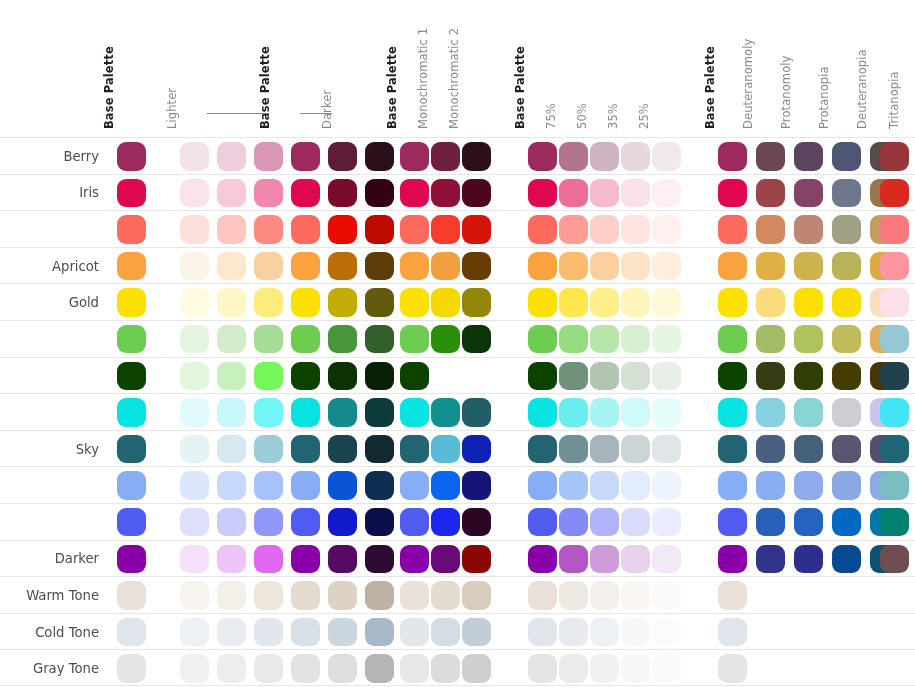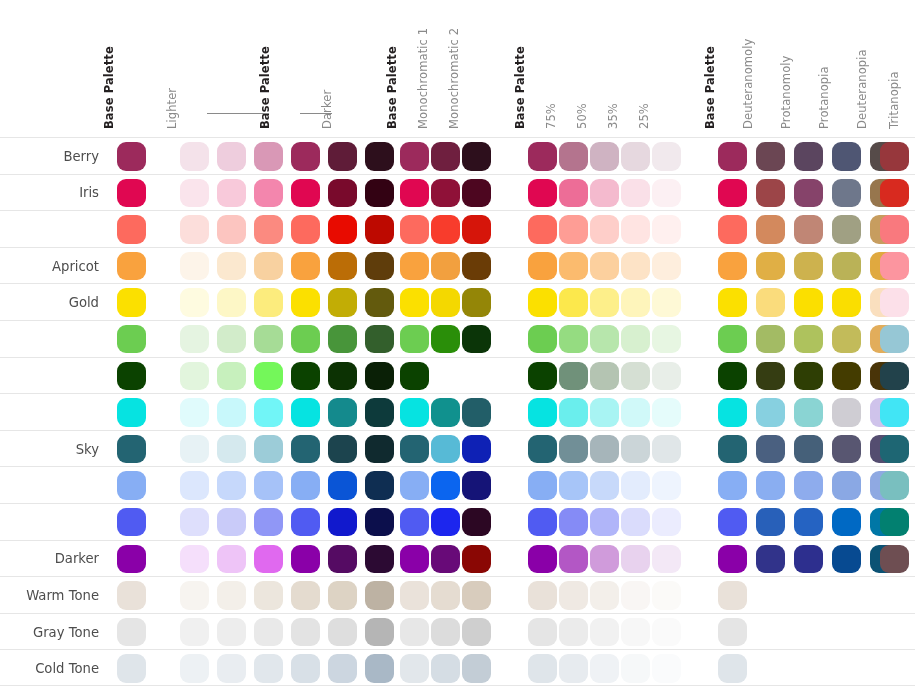--- a/index.html
+++ b/index.html
@@ -401,52 +401,52 @@
         <div class="sw" title="#e5dcd1" style="left: 431px; background: rgb(229, 220, 209);"></div>
         <div class="sw" title="#d8ccbd" style="left: 462px; background: rgb(216, 204, 189);"></div>
         <div class="sw" title="#e9e1d9" style="left: 528px; background: rgb(233, 225, 217);"></div>
         <div class="sw" title="#efe9e3" style="left: 559px; background: rgb(239, 233, 227);"></div>
         <div class="sw" title="#f3efea" style="left: 590px; background: rgb(243, 239, 234);"></div>
         <div class="sw" title="#f9f6f4" style="left: 621px; background: rgb(249, 246, 244);"></div>
         <div class="sw" title="#fbfaf8" style="left: 652px; background: rgb(251, 250, 248);"></div>
         <div class="sw" title="#e9e1d9" style="left: 718px; background: rgb(233, 225, 217);"></div>
       </div>
       <div class="row">
+        <div class="row-label">Cold Tone</div>
+        <div class="sw" title="#dfe5ea" style="left: 117px; background: rgb(223, 229, 234);"></div>
+        <div class="sw" title="#edf1f4" style="left: 180px; background: rgb(237, 241, 244);"></div>
+        <div class="sw" title="#e9edf1" style="left: 217px; background: rgb(233, 237, 241);"></div>
+        <div class="sw" title="#e1e7ec" style="left: 254px; background: rgb(225, 231, 236);"></div>
+        <div class="sw" title="#d8e0e7" style="left: 291px; background: rgb(216, 224, 231);"></div>
+        <div class="sw" title="#ccd6e0" style="left: 328px; background: rgb(204, 214, 224);"></div>
+        <div class="sw" title="#a9b8c6" style="left: 365px; background: rgb(169, 184, 198);"></div>
+        <div class="sw" title="#e2e7eb" style="left: 400px; background: rgb(226, 231, 235);"></div>
+        <div class="sw" title="#d5dde4" style="left: 431px; background: rgb(213, 221, 228);"></div>
+        <div class="sw" title="#c3cdd6" style="left: 462px; background: rgb(195, 205, 214);"></div>
+        <div class="sw" title="#dfe5ea" style="left: 528px; background: rgb(223, 229, 234);"></div>
+        <div class="sw" title="#e7ebef" style="left: 559px; background: rgb(231, 235, 239);"></div>
+        <div class="sw" title="#eff2f5" style="left: 590px; background: rgb(239, 242, 245);"></div>
+        <div class="sw" title="#f6f8f9" style="left: 621px; background: rgb(246, 248, 249);"></div>
+        <div class="sw" title="#fafbfc" style="left: 652px; background: rgb(250, 251, 252);"></div>
+        <div class="sw" title="#dfe5ea" style="left: 718px; background: rgb(223, 229, 234);"></div>
+      </div>
+      <div class="row">
         <div class="row-label">Gray Tone</div>
         <div class="sw" title="#e5e5e5" style="left: 117px; background: rgb(229, 229, 229);"></div>
         <div class="sw" title="#f0f0f0" style="left: 180px; background: rgb(240, 240, 240);"></div>
         <div class="sw" title="#ededed" style="left: 217px; background: rgb(237, 237, 237);"></div>
         <div class="sw" title="#e9e9e9" style="left: 254px; background: rgb(233, 233, 233);"></div>
         <div class="sw" title="#e3e3e3" style="left: 291px; background: rgb(227, 227, 227);"></div>
         <div class="sw" title="#dedede" style="left: 328px; background: rgb(222, 222, 222);"></div>
         <div class="sw" title="#b5b5b5" style="left: 365px; background: rgb(181, 181, 181);"></div>
         <div class="sw" title="#e7e7e7" style="left: 400px; background: rgb(231, 231, 231);"></div>
         <div class="sw" title="#dcdcdc" style="left: 431px; background: rgb(220, 220, 220);"></div>
         <div class="sw" title="#cfcfcf" style="left: 462px; background: rgb(207, 207, 207);"></div>
         <div class="sw" title="#e5e5e5" style="left: 528px; background: rgb(229, 229, 229);"></div>
         <div class="sw" title="#ebebeb" style="left: 559px; background: rgb(235, 235, 235);"></div>
         <div class="sw" title="#f1f1f1" style="left: 590px; background: rgb(241, 241, 241);"></div>
         <div class="sw" title="#f7f7f7" style="left: 621px; background: rgb(247, 247, 247);"></div>
         <div class="sw" title="#fafafa" style="left: 652px; background: rgb(250, 250, 250);"></div>
         <div class="sw" title="#e5e5e5" style="left: 718px; background: rgb(229, 229, 229);"></div>
       </div>
-      <div class="row">
-        <div class="row-label">Cold Tone</div>
-        <div class="sw" title="#dfe5ea" style="left: 117px; background: rgb(223, 229, 234);"></div>
-        <div class="sw" title="#edf1f4" style="left: 180px; background: rgb(237, 241, 244);"></div>
-        <div class="sw" title="#e9edf1" style="left: 217px; background: rgb(233, 237, 241);"></div>
-        <div class="sw" title="#e1e7ec" style="left: 254px; background: rgb(225, 231, 236);"></div>
-        <div class="sw" title="#d8e0e7" style="left: 291px; background: rgb(216, 224, 231);"></div>
-        <div class="sw" title="#ccd6e0" style="left: 328px; background: rgb(204, 214, 224);"></div>
-        <div class="sw" title="#a9b8c6" style="left: 365px; background: rgb(169, 184, 198);"></div>
-        <div class="sw" title="#e2e7eb" style="left: 400px; background: rgb(226, 231, 235);"></div>
-        <div class="sw" title="#d5dde4" style="left: 431px; background: rgb(213, 221, 228);"></div>
-        <div class="sw" title="#c3cdd6" style="left: 462px; background: rgb(195, 205, 214);"></div>
-        <div class="sw" title="#dfe5ea" style="left: 528px; background: rgb(223, 229, 234);"></div>
-        <div class="sw" title="#e7ebef" style="left: 559px; background: rgb(231, 235, 239);"></div>
-        <div class="sw" title="#eff2f5" style="left: 590px; background: rgb(239, 242, 245);"></div>
-        <div class="sw" title="#f6f8f9" style="left: 621px; background: rgb(246, 248, 249);"></div>
-        <div class="sw" title="#fafbfc" style="left: 652px; background: rgb(250, 251, 252);"></div>
-        <div class="sw" title="#dfe5ea" style="left: 718px; background: rgb(223, 229, 234);"></div>
-      </div>
     </div>
 
 </div>
 
 </body></html>

